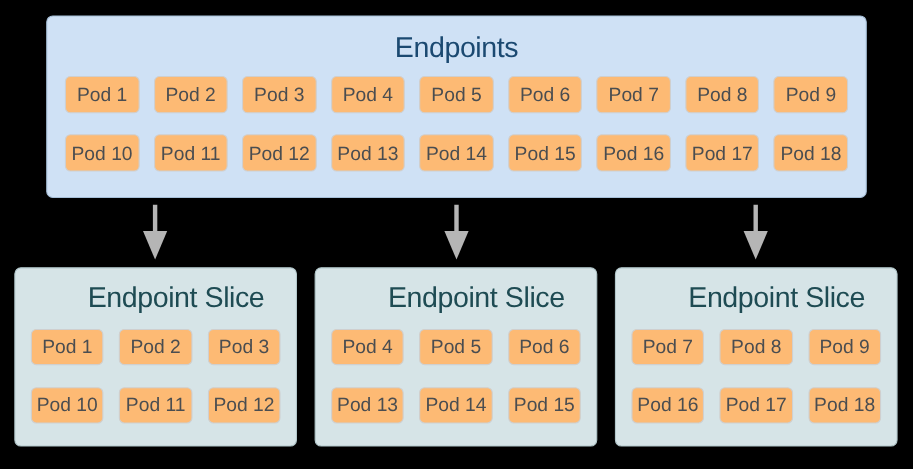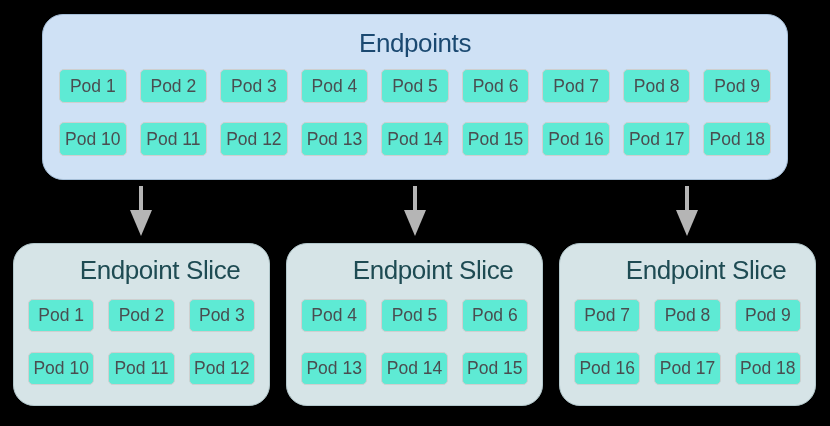--- a/index.html
+++ b/index.html
@@ -4,21 +4,21 @@
 <style>
   html, body { margin: 0; padding: 0; background: #000; }
   .stage {
     position: relative;
     width: 830px;
     height: 426px;
     background: #000000;
     overflow: hidden;
     font-family: "Liberation Sans", sans-serif;
   }
-  .box { position: absolute; box-sizing: border-box; border-radius: 21px; }
+  .box { position: absolute; box-sizing: border-box; border-radius: 6px; }
   .endpoints-box {
     left: 42px; top: 14px; width: 746px; height: 166px;
     background: #cfe1f5;
     border: 1px solid #a6bfd8;
   }
   .slice-box {
     top: 243px; width: 257px; height: 163px;
     background: #d6e4e7;
     border: 1px solid #b2c7cb;
   }
@@ -41,21 +41,21 @@
     grid-auto-rows: 34px;
   }
   .sl-grid {
     left: 14px; right: 14px; top: 55px;
     grid-template-columns: repeat(3, 1fr);
     column-gap: 14px; row-gap: 20px;
     grid-auto-rows: 33px;
   }
   .pod {
     box-sizing: border-box;
-    background: #5eead4;
+    background: #fdba74;
     border: 1px solid #cfcfcf;
     border-radius: 5px;
     display: flex; align-items: center; justify-content: center;
     font-size: 17.5px;
     color: #4a4d50;
     white-space: nowrap;
   }
   .arrow {
     position: absolute;
     top: 186px;

